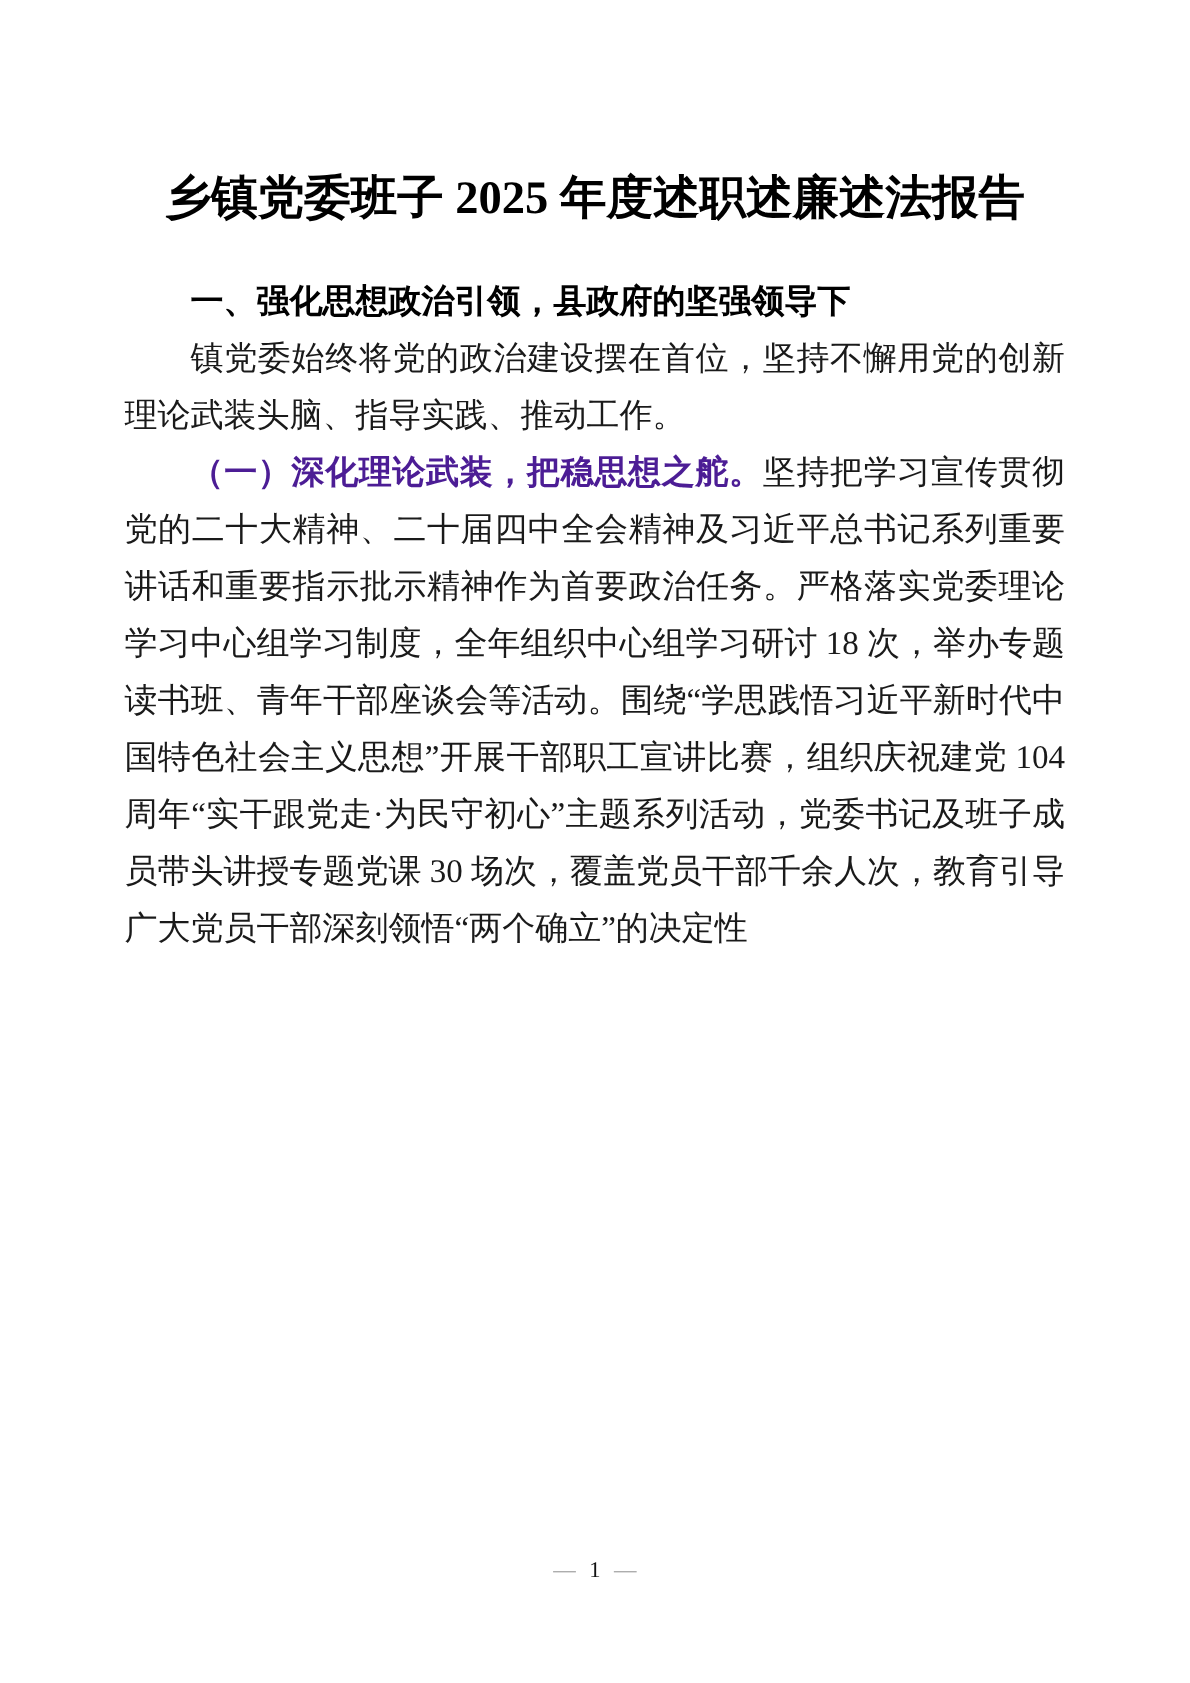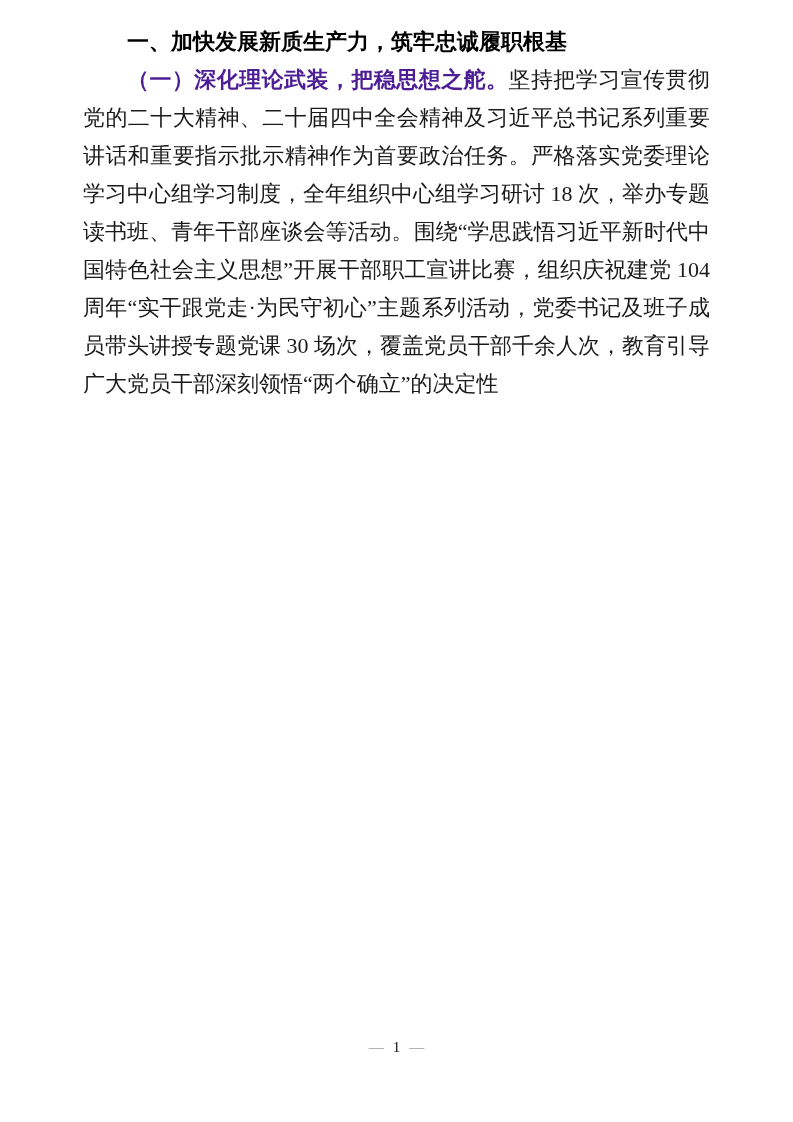--- a/index.html
+++ b/index.html
@@ -70,26 +70,28 @@
   .footer .pagenum {
     color: #111111;
     margin: 0 9px;
   }
 </style>
 </head>
 <body>
 
 <div class="page">
 
+  <h1 class="doc-title">乡镇党委班子 2025 年度述职述廉述法报告</h1>
 
   <div class="doc-body">
 
 
-    <h2 class="heading1">一、加快发展新质生产力，筑牢忠诚履职根基</h2>
+    <h2 class="heading1">一、强化思想政治引领，县政府的坚强领导下</h2>
 
+    <p class="para">镇党委始终将党的政治建设摆在首位，坚持不懈用党的创新理论武装头脑、指导实践、推动工作。</p>
 
     <p class="para"><span class="lead-bold">（一）深化理论武装，把稳思想之舵。</span><span>坚持把学习宣传贯彻党的二十大精神、二十届四中全会精神及习近平总书记系列重要讲话和重要指示批示精神作为首要政治任务。严格落实党委理论学习中心组学习制度，全年组织中心组学习研讨 18 次，举办专题读书班、青年干部座谈会等活动。围绕“学思践悟习近平新时代中国特色社会主义思想”开展干部职工宣讲比赛，组织庆祝建党 104 周年“实干跟党走·为民守初心”主题系列活动，党委书记及班子成员带头讲授专题党课 30 场次，覆盖党员干部千余人次，教育引导广大党员干部深刻领悟“两个确立”的决定性</span></p>
 
   </div>
 
   <div class="footer">
     <span class="dash">—</span><span class="pagenum">1</span><span class="dash">—</span>
   </div>
 
 </div>

